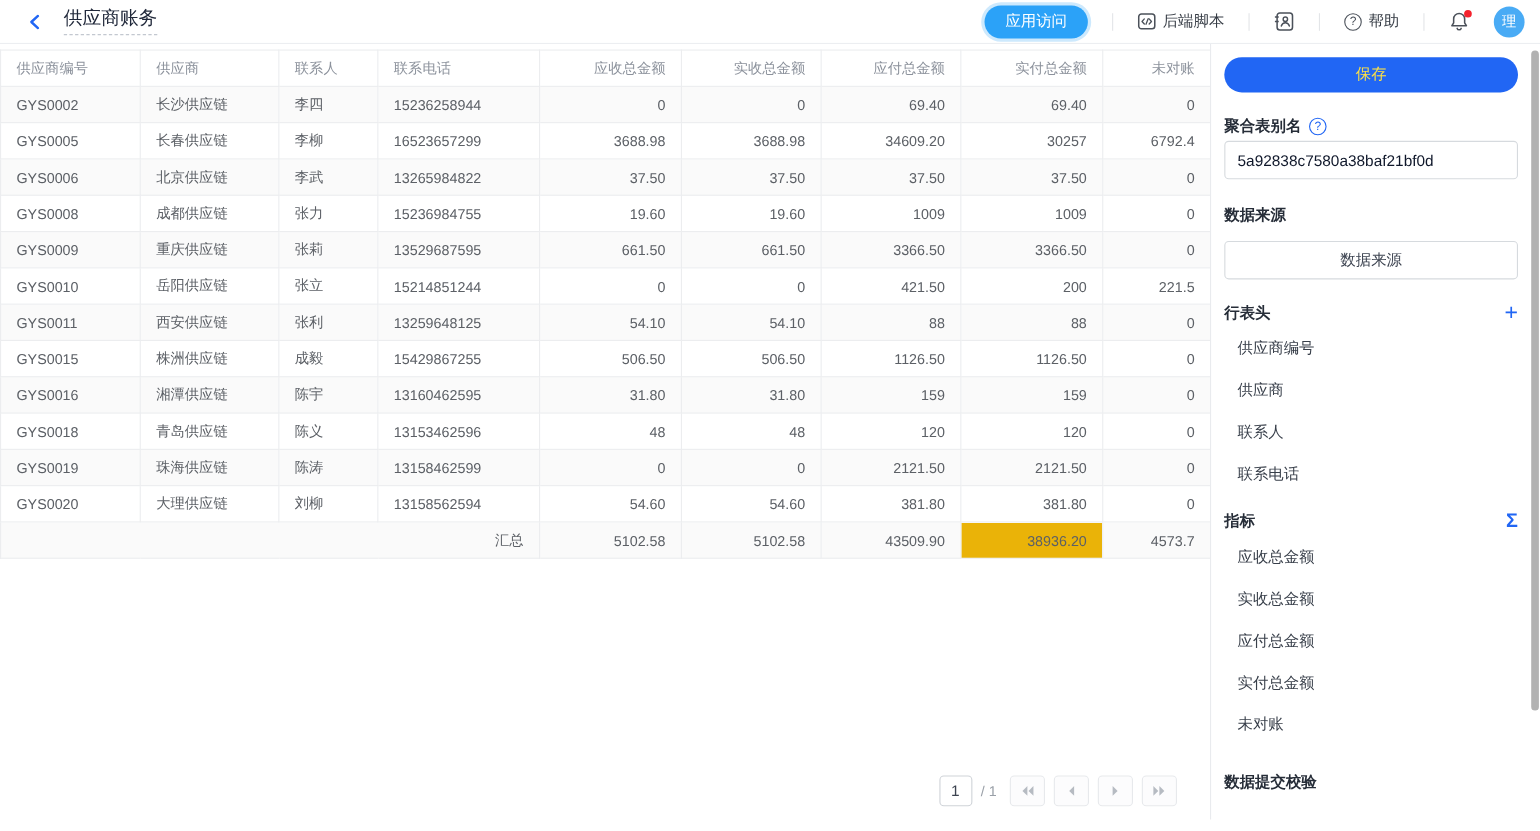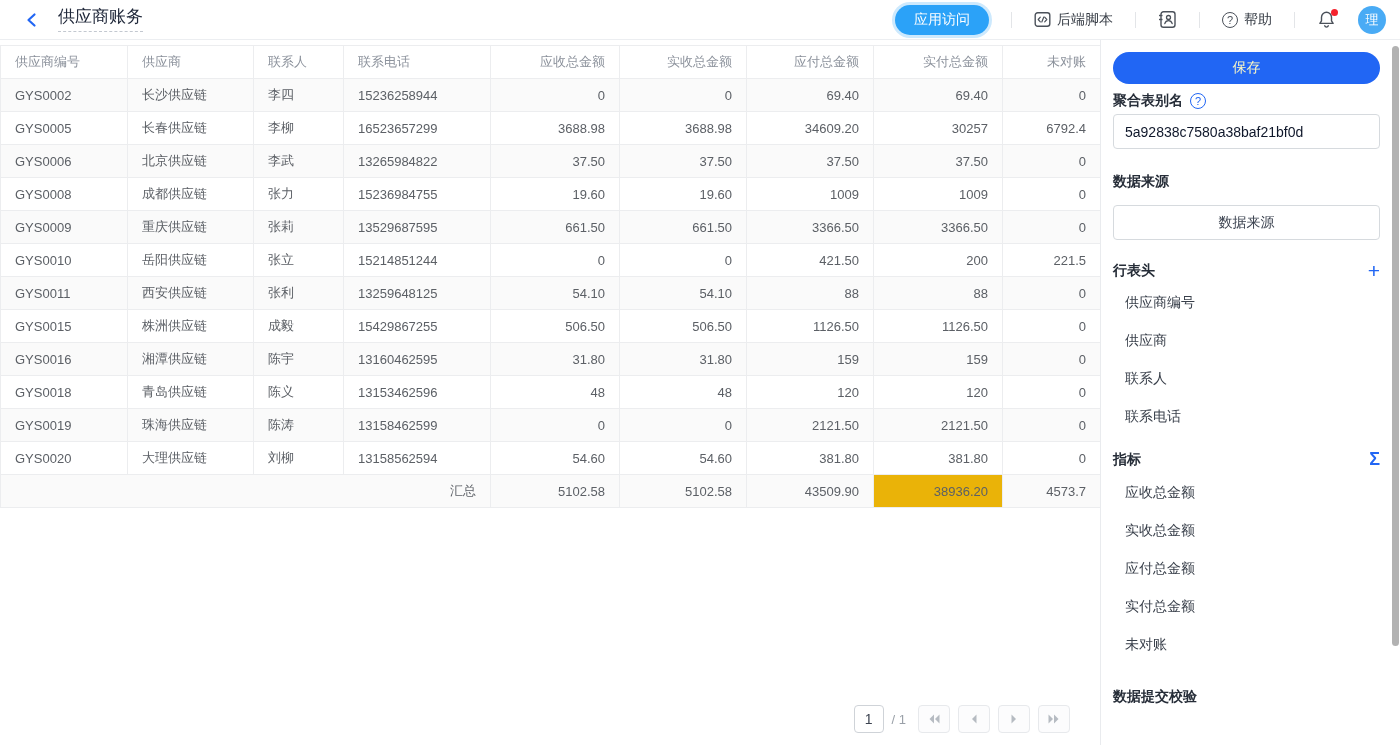--- a/index.html
+++ b/index.html
@@ -32,24 +32,24 @@
   table.grid tr.stripe td { background:#fafafa; }
   table.grid td.sum-label { background:#fafafa;text-align:right; }
 
   
   .pagination { position:absolute; right:30px; bottom:12px; display:flex; align-items:center; gap:8px; }
   .pg-current { width:30px; height:28px; border:1px solid #cfd3d8; border-radius:4px; background:#fff; display:flex; align-items:center; justify-content:center; font-size:14px; color:#3c4350; }
   .pg-total { font-size:13px; color:#9aa0a8; margin-right:4px; }
   .pg-btn { width:32px; height:28px; border:1px solid #e7e9ec; border-radius:4px; background:#fcfcfd; display:flex; align-items:center; justify-content:center; cursor:pointer; }
 
   
-  .save-btn { width:100%; height:32px; background:#2166f4; color:#fef9c3; font-size:14px; border:none; border-radius:16px; cursor:pointer; }
+  .save-btn { width:100%; height:32px; background:#2166f4; color:#fde047; font-size:14px; border:none; border-radius:16px; cursor:pointer; }
   .sec-label { font-size:14px; font-weight:bold; color:#262d38; display:flex; align-items:center; }
   .sec-row { display:flex; align-items:center; justify-content:space-between; }
-  .alias-row { margin-top:8px;align-items:center; }
+  .alias-row { margin-top:22px;align-items:center; }
   .alias-input { margin-top:4px; width:100%; height:35px; border:1px solid #d6dade; border-radius:4px; padding:0 11px; font-size:14px; color:#0f172a; background:#fff; font-family:inherit; }
   .ds-label { margin-top:24px; }
   .outline-btn { margin-top:14px; width:100%; height:35px; border:1px solid #d6dade; border-radius:4px; background:#fff; font-size:14px; color:#3c4350; cursor:pointer; display:flex; align-items:center; justify-content:center; gap:7px; font-family:inherit; }
   .rowhead-row { margin-top:22px; }
   .plus-icon { color:#2166f4; font-size:21px; font-weight:400; line-height:18px; cursor:pointer; }
   .sigma-icon { color:#2166f4; font-size:18px; font-weight:bold; cursor:pointer; }
   .side-list { margin-top:4px; }
   .side-list .side-item { padding:10px 0 10px 12px; font-size:14px; color:#383f4a; cursor:pointer; }
   .metrics-row { margin-top:13px; }
   .valid-label { margin-top:24px; }

